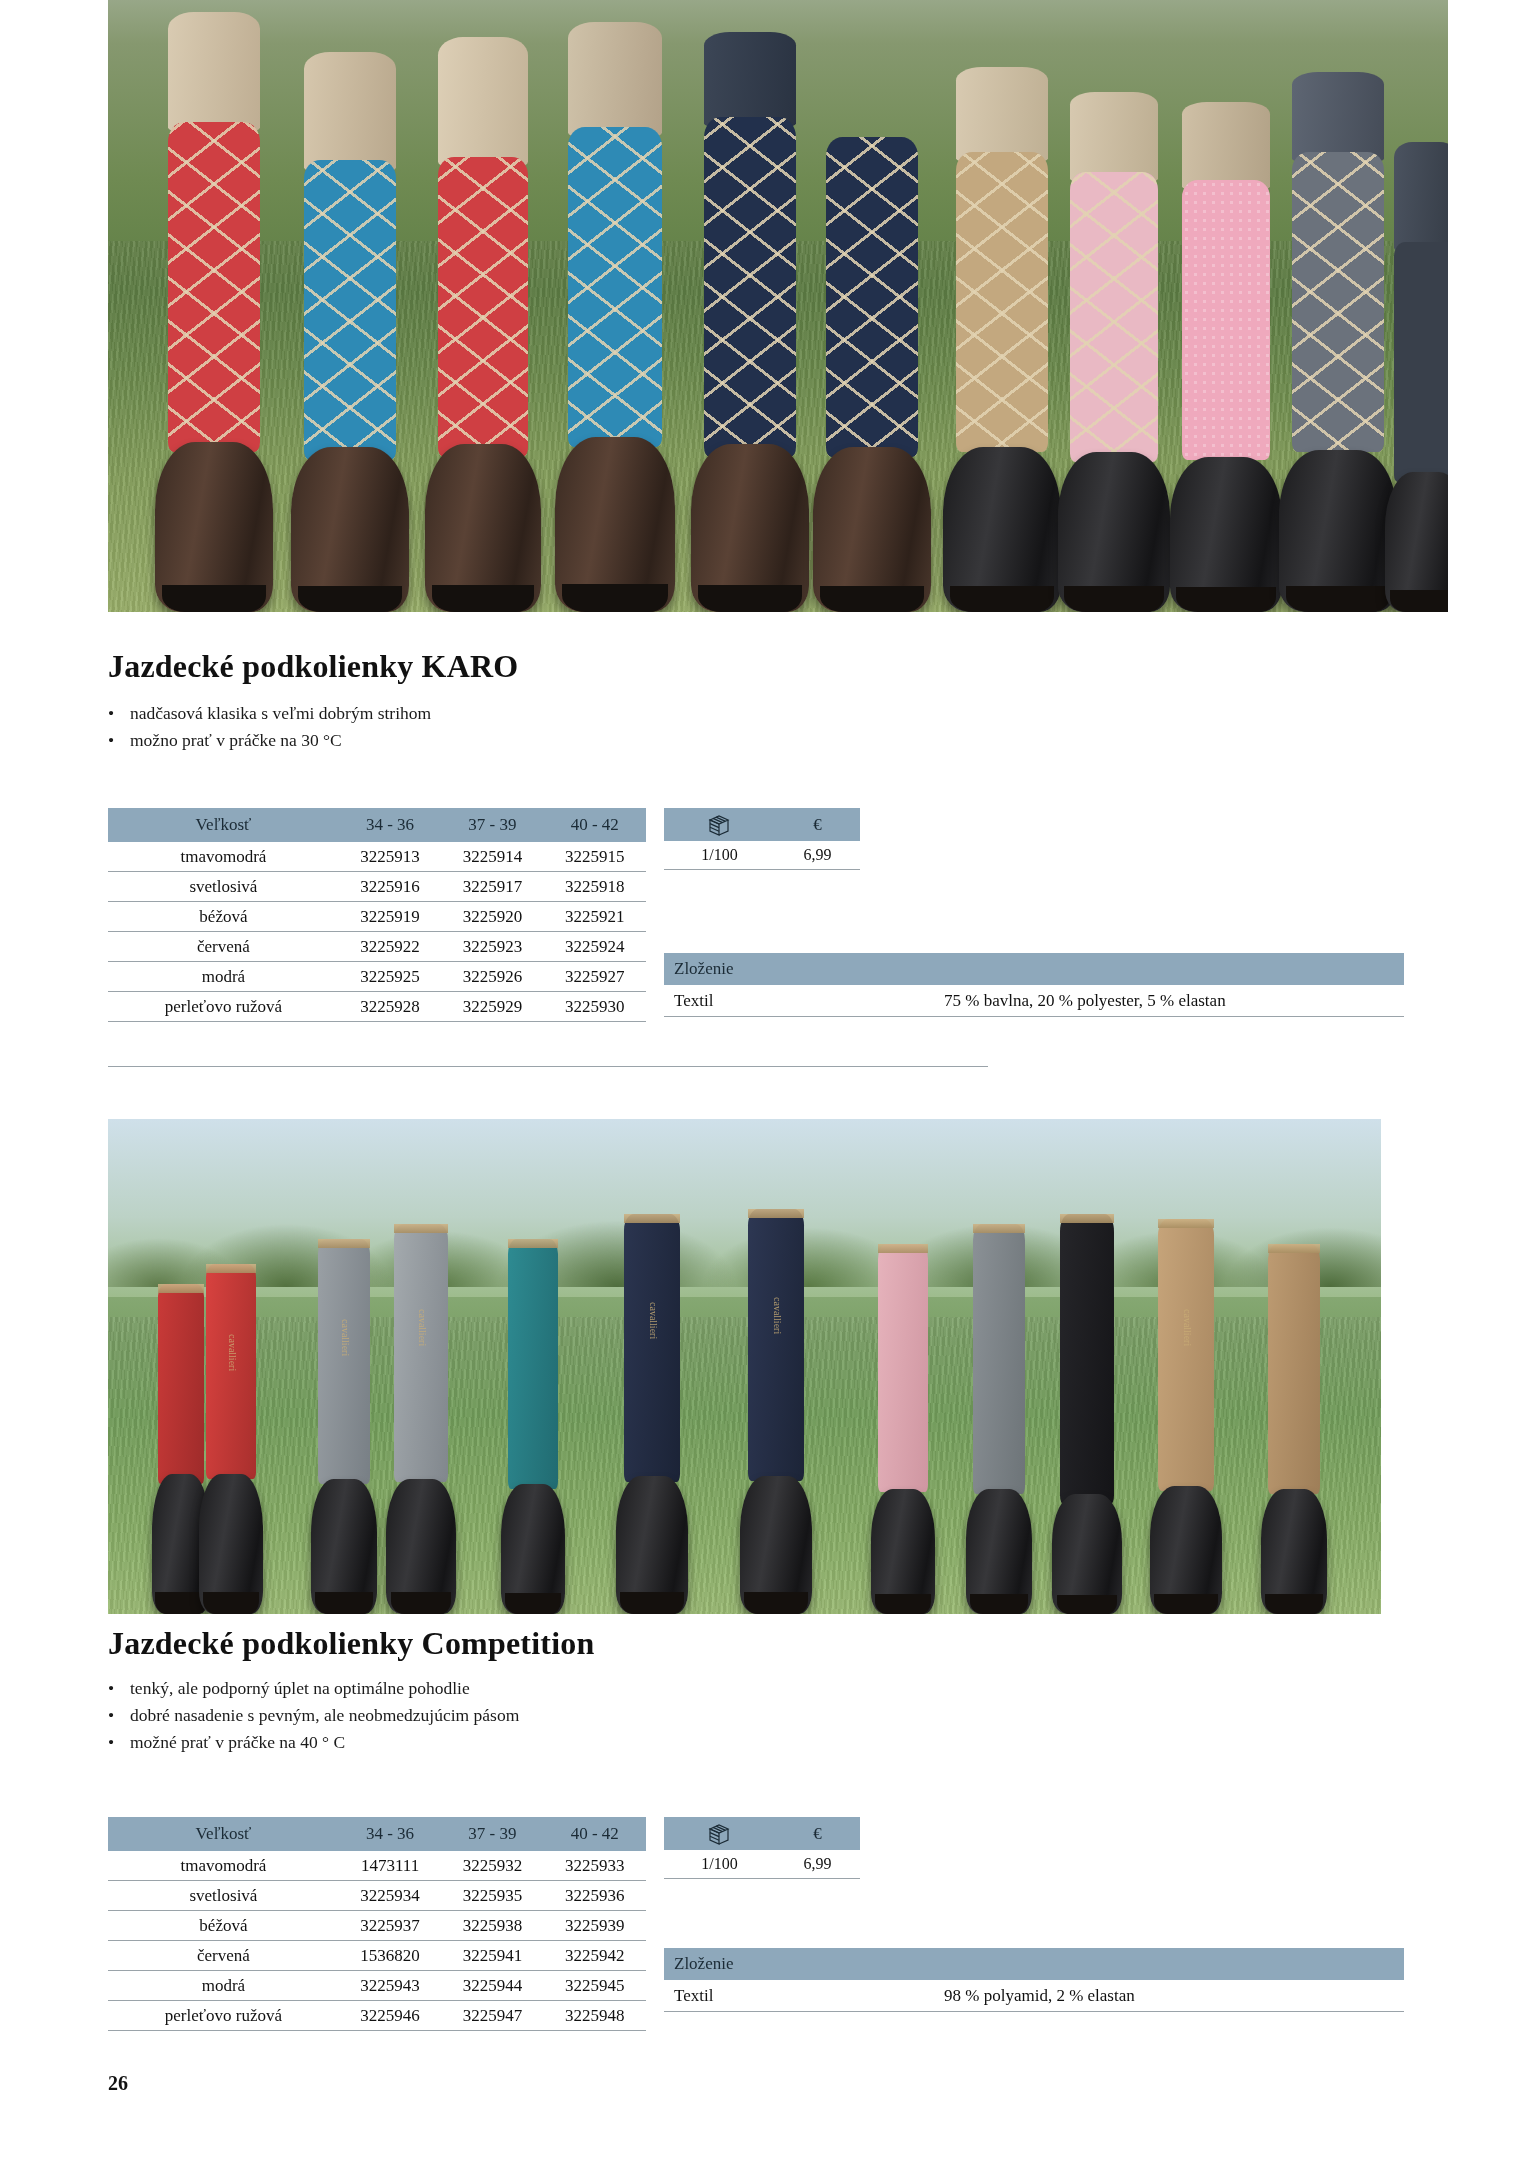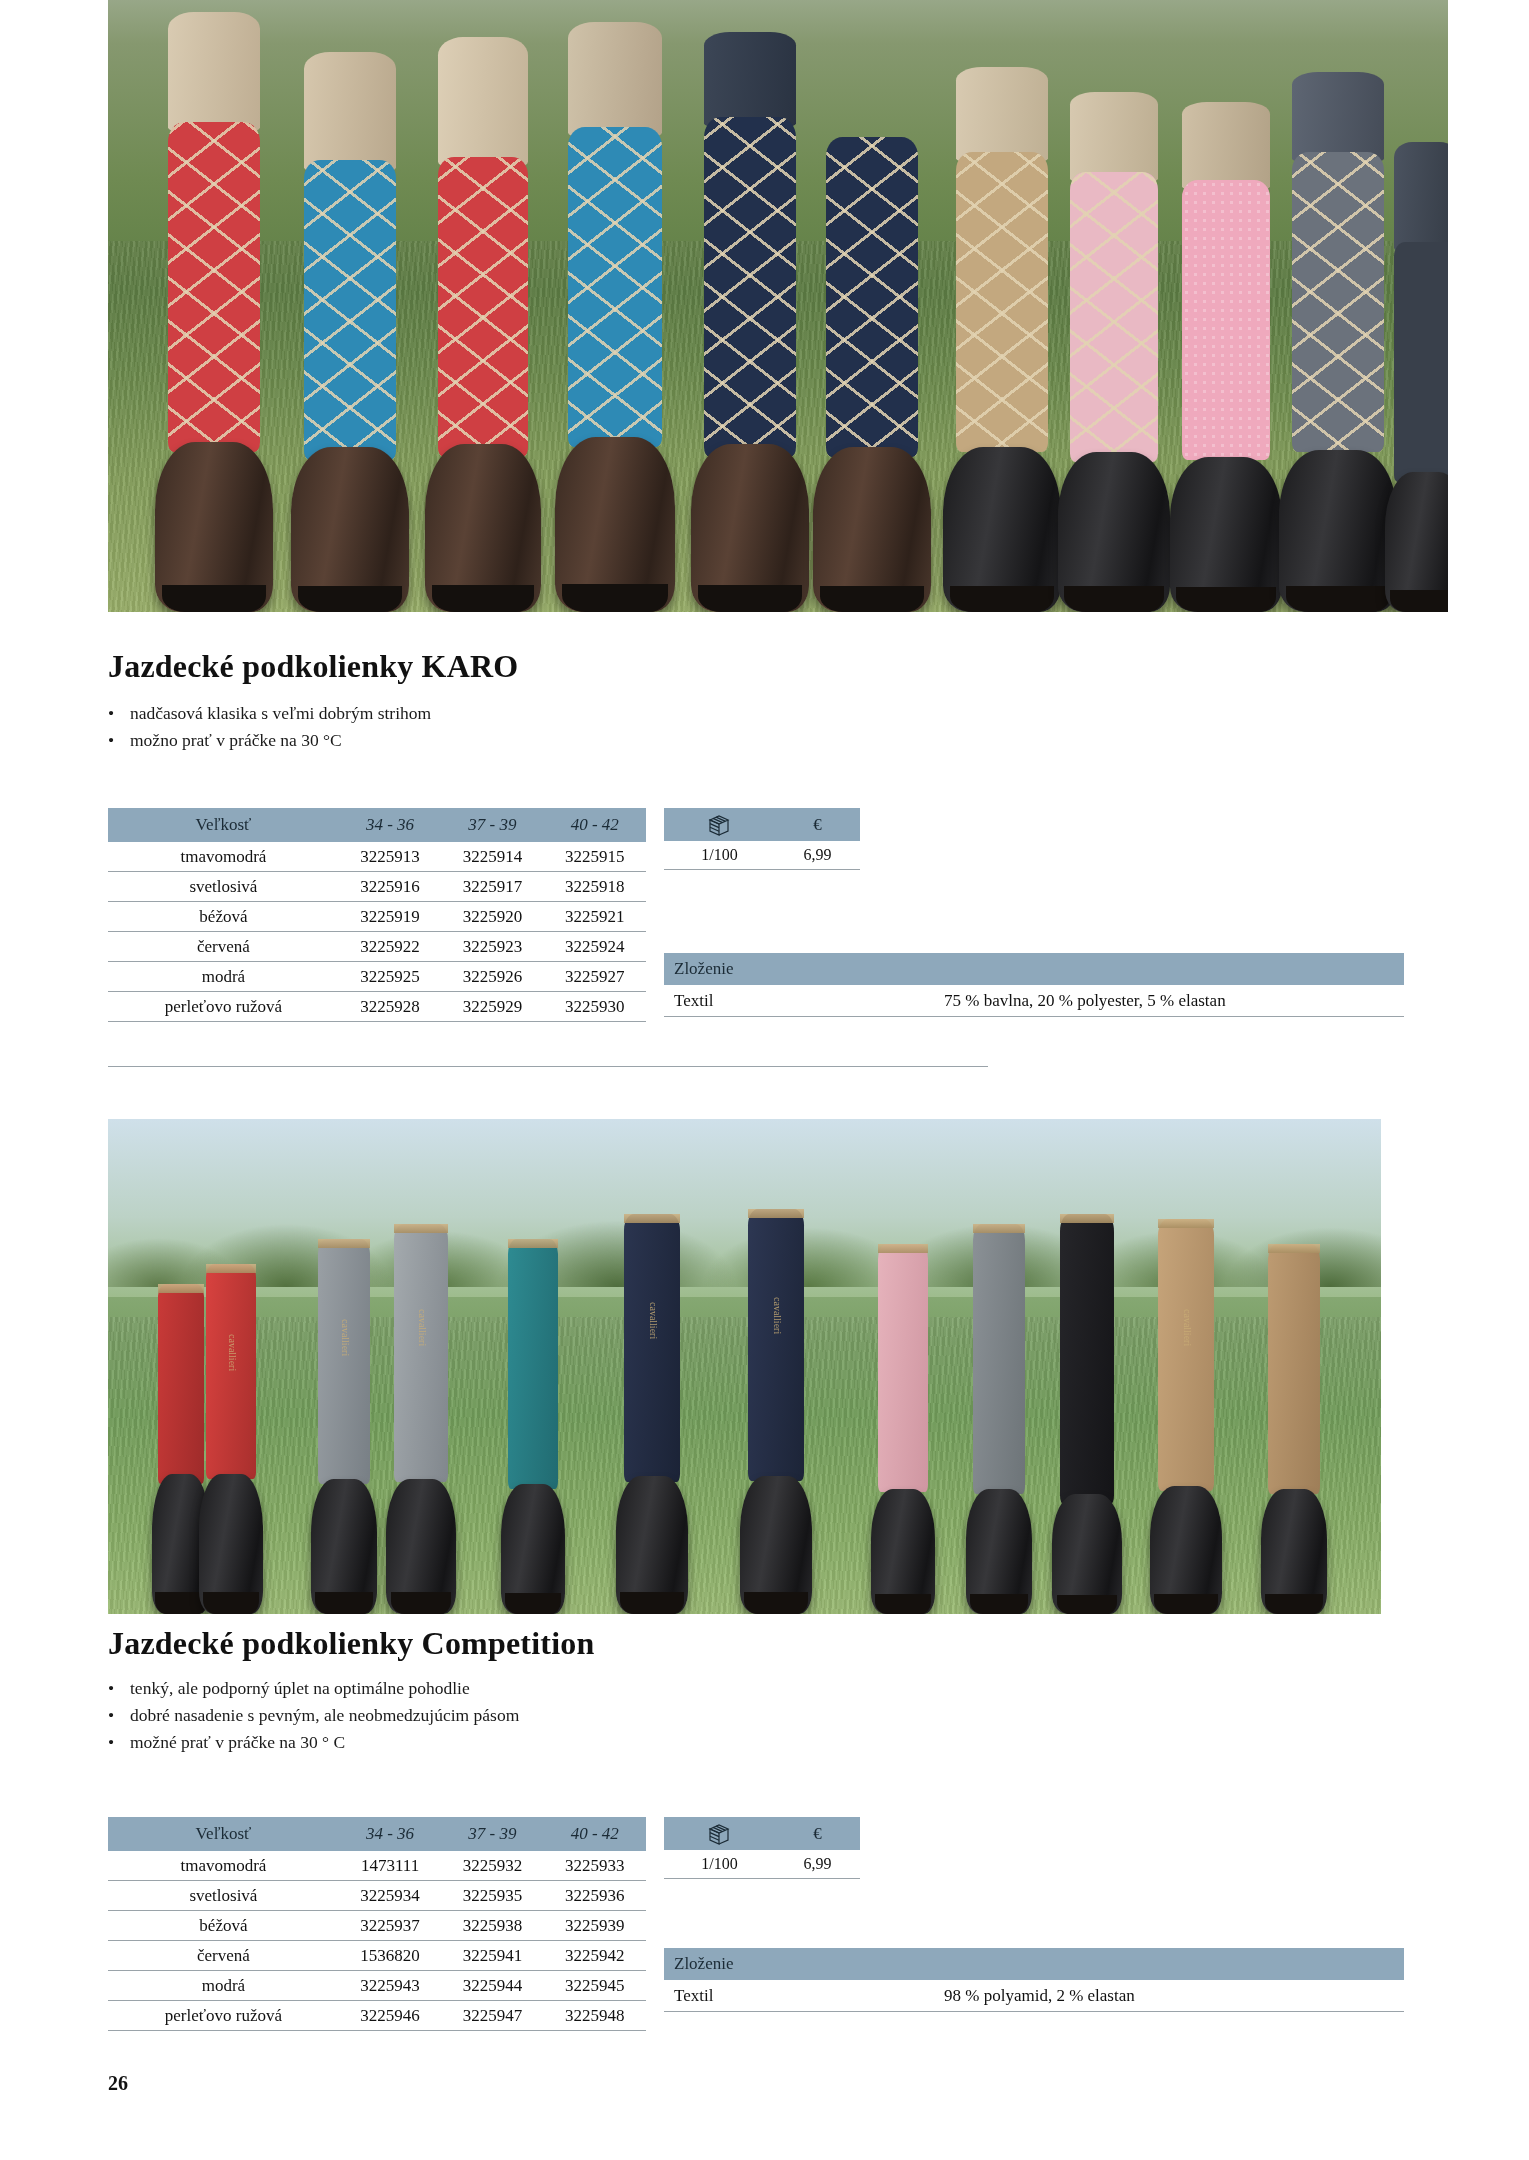--- a/index.html
+++ b/index.html
@@ -182,21 +182,21 @@
   }
   .sizetable th {
     background: #8ea8bb;
     color: #1b2b36;
     font-weight: normal;
     font-size: 17px;
     padding: 7px 0 7px 0;
     text-align: center;
   }
   .sizetable th.first { text-align: center; width: 230px; }
-  .sizetable th.sz { width: 102px; font-style: italic; }
+  .sizetable th.sz { width: 102px; }
   .sizetable td {
     padding: 5px 0 4px 0;
     border-bottom: 1px solid #9aa3a9;
     text-align: center;
     color: #111;
   }
   .sizetable td.name {
     padding-left: 0;
   }
   .sizetable tr:first-child td { border-top: none; }
@@ -548,21 +548,21 @@
     <div class="row">
       <span class="dot">•</span>
       <span>tenký, ale podporný úplet na optimálne pohodlie</span>
     </div>
     <div class="row">
       <span class="dot">•</span>
       <span>dobré nasadenie s pevným, ale neobmedzujúcim pásom</span>
     </div>
     <div class="row">
       <span class="dot">•</span>
-      <span>možné prať v práčke na 30 ° C</span>
+      <span>možné prať v práčke na 40 ° C</span>
     </div>
   </div>
 
   <table class="sizetable" style="left:108px; top:1817px; width:538px;">
     <thead>
       <tr>
         <th class="first">Veľkosť</th>
         <th class="sz">34 - 36</th>
         <th class="sz">37 - 39</th>
         <th class="sz">40 - 42</th>

